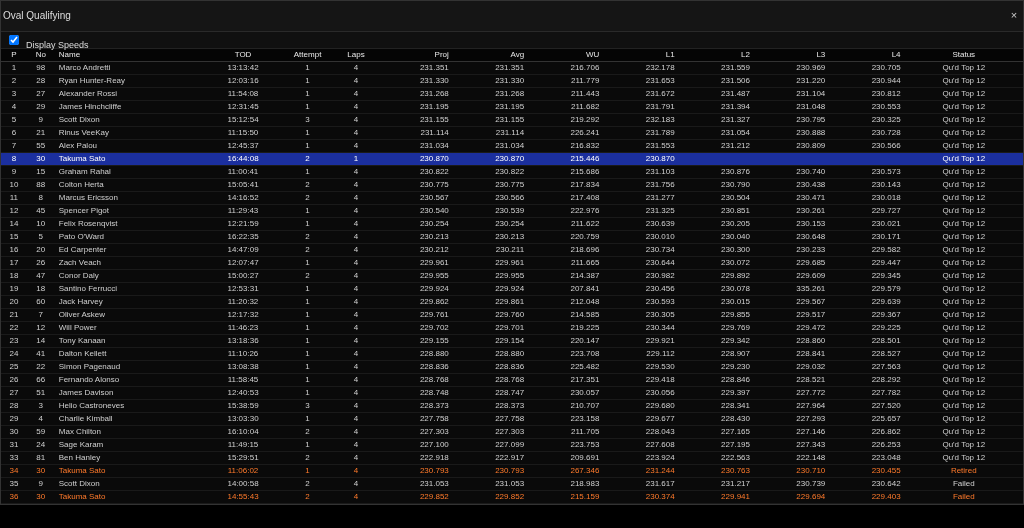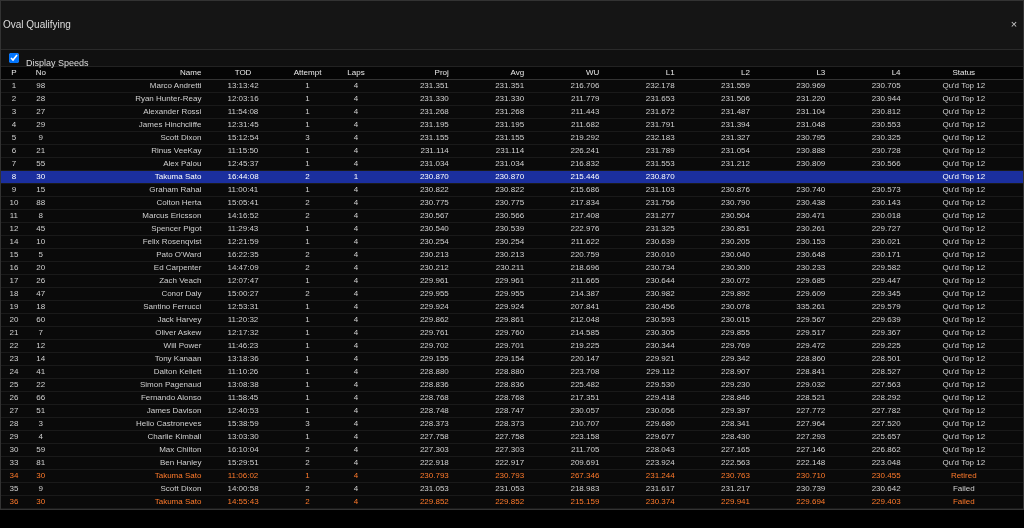--- a/index.html
+++ b/index.html
@@ -1,33 +1,33 @@
 <!DOCTYPE html>
 <html><head>
 <meta charset="utf-8">
 <style>
   html,body{margin:0;padding:0;background:#000;color:#ccc;font:10px/12px "Segoe UI",Tahoma,sans-serif;width:1024px;}
   .window{border:1px solid #333;background:#0a0a0a;}
-  .titlebar{display:flex;align-items:center;justify-content:space-between;background:#151515;border-bottom:1px solid #2a2a2a;height:16px;padding:16px 2px;}
+  .titlebar{display:flex;align-items:center;justify-content:space-between;background:#151515;border-bottom:1px solid #2a2a2a;height:16px;padding:7px 2px;}
   .title{font-size:10px;color:#ddd;}
   .close{width:14px;height:14px;color:#ccc;text-align:center;line-height:12px;cursor:pointer;font-size:11px;}
   .toolbar{display:flex;align-items:center;background:#101010;border-bottom:1px solid #222;height:16px;padding:0 4px;gap:4px;}
   .toolbar input[type=checkbox]{width:10px;height:10px;}
   .toolbar label{font-size:9px;color:#ddd;margin-top:9px;}
   table{border-collapse:collapse;width:100%;table-layout:fixed;}
   th,td{padding:0 4px;height:12px;font-size:8px;white-space:nowrap;overflow:hidden;text-overflow:clip;}
   th{color:#e8e8e8;font-weight:normal;border-bottom:1px solid #333;background:#050505;}
   td{color:#d0d0d0;}
   tbody tr{border-bottom:1px solid #1a1a1a;}
   .hl-blue{background:#1b2f9e;color:#fff;}
   .hl-blue td{color:#fff;}
   .c-red{color:#ff7a2b;}
   .c-orange{color:#ffae3d;}
   .right{text-align:right;}
-  .left{text-align:right;}
+  .left{text-align:left;}
   .center{text-align:center;}
   col.p{width:24px}col.no{width:26px}col.name{width:140px}
   col.tod{width:70px}col.att{width:50px}col.laps{width:40px}
   col.proj{width:70px}col.avg{width:70px}col.wu{width:70px}
   col.l{width:70px}col.stat{width:110px}
 </style>
 </head>
 <body>
 
 <div class="window">
@@ -533,20 +533,36 @@
           <td class="right">227.303</td>
           <td class="right">227.303</td>
           <td class="right">211.705</td>
           <td class="right">228.043</td>
           <td class="right">227.165</td>
           <td class="right">227.146</td>
           <td class="right">226.862</td>
           <td class="center">Qu'd Top 12</td>
         </tr>
         <tr>
+          <td class="center">31</td>
+          <td class="center">24</td>
+          <td class="left">Sage Karam</td>
+          <td class="center">11:49:15</td>
+          <td class="center">1</td>
+          <td class="center">4</td>
+          <td class="right">227.100</td>
+          <td class="right">227.099</td>
+          <td class="right">223.753</td>
+          <td class="right">227.608</td>
+          <td class="right">227.195</td>
+          <td class="right">227.343</td>
+          <td class="right">226.253</td>
+          <td class="center">Qu'd Top 12</td>
+        </tr>
+        <tr>
           <td class="center">33</td>
           <td class="center">81</td>
           <td class="left">Ben Hanley</td>
           <td class="center">15:29:51</td>
           <td class="center">2</td>
           <td class="center">4</td>
           <td class="right">222.918</td>
           <td class="right">222.917</td>
           <td class="right">209.691</td>
           <td class="right">223.924</td>

